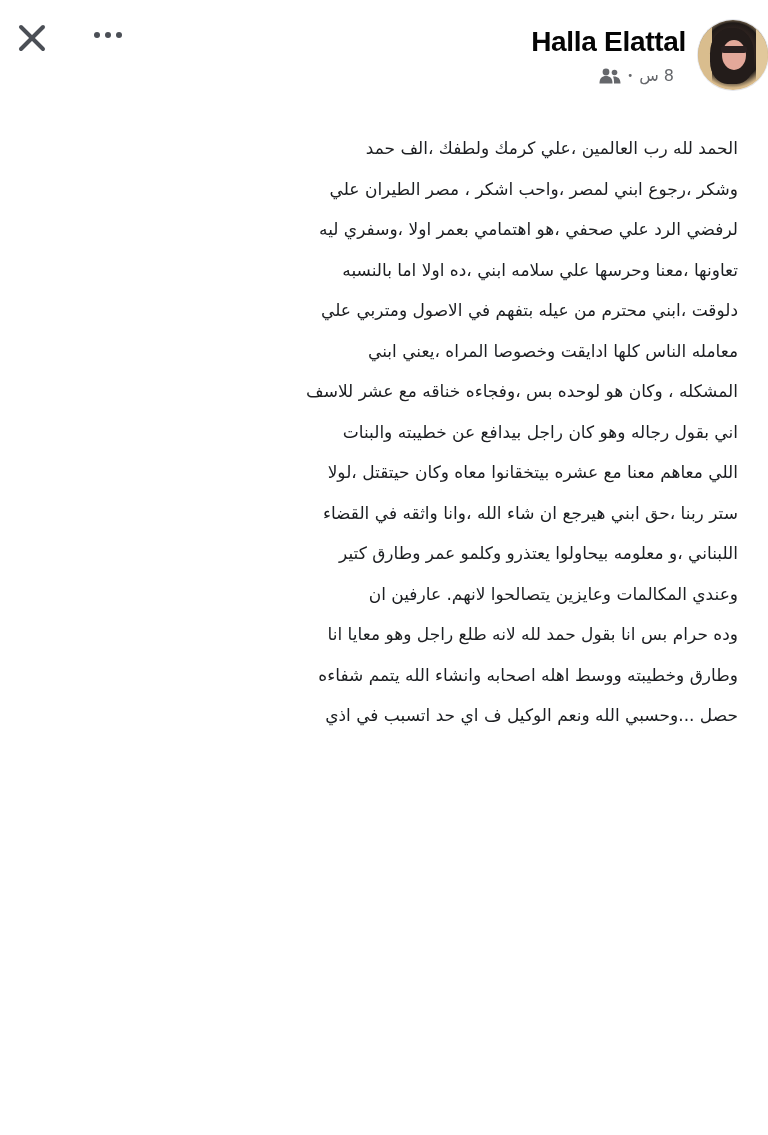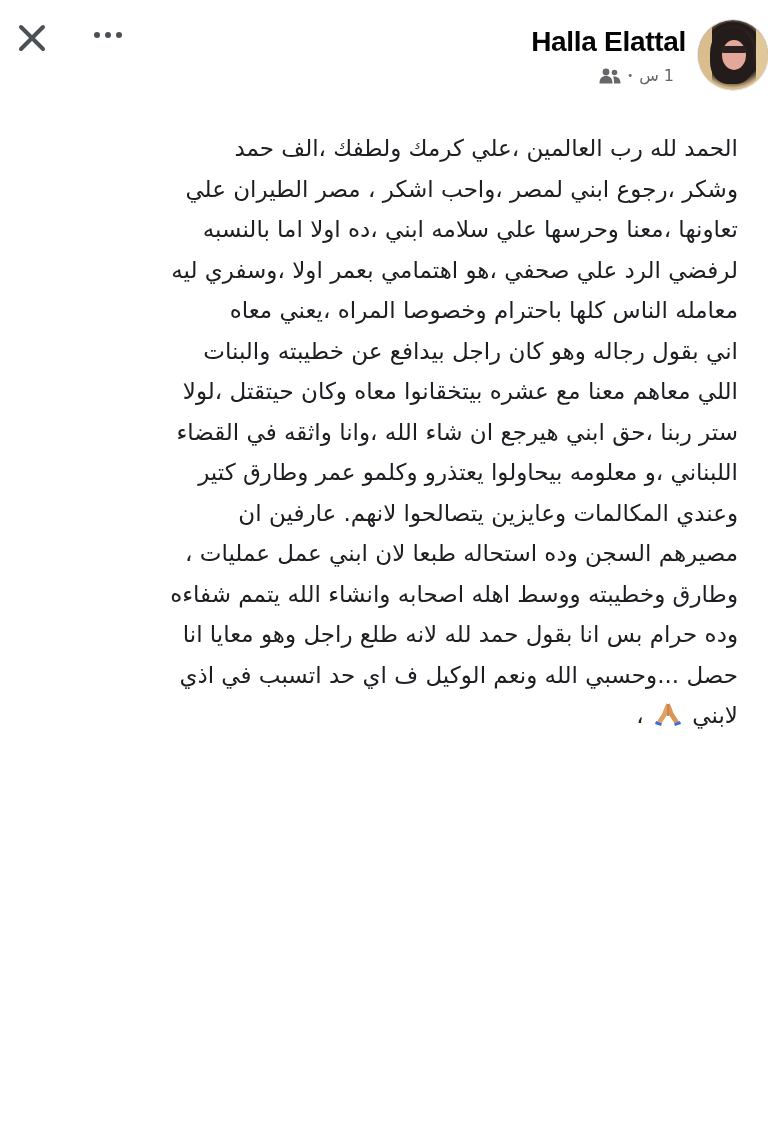--- a/index.html
+++ b/index.html
@@ -120,21 +120,21 @@
       position: absolute;
       left: 34px;
       right: 30px;
       top: 128px;
       direction: rtl;
       text-align: right;
     }
     .post-line {
       display: block;
       font-family: "DejaVu Sans", sans-serif;
-      font-size: 23px;
+      font-size: 17px;
       line-height: 40.5px;
       color: #1c1e21;
       white-space: nowrap;
       letter-spacing: -0.4px;
     }
     .emoji-pray {
       display: inline-block;
       width: 26px;
       height: 24px;
       vertical-align: -3px;
@@ -157,21 +157,21 @@
       <circle cx="9" cy="13" r="3" fill="#4b4f56"></circle>
       <circle cx="20" cy="13" r="3" fill="#4b4f56"></circle>
       <circle cx="31" cy="13" r="3" fill="#4b4f56"></circle>
     </svg>
   </div>
 
   <div class="author-block">
     <div class="author-text">
       <span class="author-name">Halla Elattal</span>
       <div class="meta-row">
-        <span class="meta-time">1 س</span>
+        <span class="meta-time">8 س</span>
         <span class="meta-dot">•</span>
         <span style="display:inline-flex;align-items:center;">
           <svg width="22" height="16" viewBox="0 0 22 16">
             <circle cx="7" cy="4" r="3.4" fill="#65676b"></circle>
             <path d="M0.5 15.5 C0.5 10 3 8 7 8 C11 8 13.5 10 13.5 15.5 Z" fill="#65676b"></path>
             <circle cx="15.5" cy="4.5" r="2.8" fill="#65676b"></circle>
             <path d="M14 8.6 C18 8.2 21.5 10 21.5 15.5 L15 15.5 C15 12 14.8 10 14 8.6 Z" fill="#65676b"></path>
           </svg>
         </span>
       </div>
@@ -182,36 +182,26 @@
       <div class="hair"></div>
       <div class="face"></div>
       <div class="glasses"></div>
     </div>
   </div>
 </div>
 
 <div class="post-body">
   <span class="post-line">الحمد لله رب العالمين ،علي كرمك ولطفك ،الف حمد</span>
   <span class="post-line">وشكر ،رجوع ابني لمصر ،واحب اشكر ، مصر الطيران علي</span>
+  <span class="post-line">لرفضي الرد علي  صحفي ،هو اهتمامي  بعمر اولا ،وسفري ليه</span>
   <span class="post-line">تعاونها ،معنا وحرسها علي سلامه ابني ،ده اولا اما بالنسبه</span>
-  <span class="post-line">لرفضي الرد علي  صحفي ،هو اهتمامي  بعمر اولا ،وسفري ليه</span>
-  <span class="post-line">معامله الناس كلها باحترام وخصوصا المراه ،يعني معاه</span>
+  <span class="post-line">دلوقت ،ابني محترم من عيله بتفهم في الاصول ومتربي علي</span>
+  <span class="post-line">معامله الناس كلها ادايقت وخصوصا المراه ،يعني ابني</span>
+  <span class="post-line">المشكله ، وكان هو لوحده بس ،وفجاءه خناقه مع عشر للاسف</span>
   <span class="post-line">اني بقول رجاله وهو كان راجل بيدافع عن خطيبته والبنات</span>
   <span class="post-line">اللي معاهم معنا مع عشره بيتخقانوا معاه وكان حيتقتل ،لولا</span>
   <span class="post-line">ستر ربنا ،حق ابني هيرجع ان شاء الله ،وانا واثقه في القضاء</span>
   <span class="post-line">اللبناني ،و معلومه  بيحاولوا يعتذرو وكلمو عمر وطارق كتير</span>
   <span class="post-line">وعندي المكالمات وعايزين يتصالحوا لانهم.  عارفين ان</span>
-  <span class="post-line">مصيرهم السجن وده استحاله طبعا لان ابني عمل عمليات ،</span>
+  <span class="post-line">وده حرام   بس انا بقول حمد لله لانه طلع راجل وهو معايا انا</span>
   <span class="post-line">وطارق وخطيبته ووسط اهله اصحابه وانشاء الله يتمم شفاءه</span>
-  <span class="post-line">وده حرام   بس انا بقول حمد لله لانه طلع راجل وهو معايا انا</span>
   <span class="post-line">حصل ...وحسبي الله ونعم الوكيل ف اي حد اتسبب في اذي</span>
-  <span class="post-line">
-    <span>لابني</span>
-    <svg class="emoji-pray" viewBox="0 0 26 24">
-      <path d="M12 1 C10 3 9 8 7 12 C5.5 15 3 17 2 20 L6 22 C8 19 10 16 12 13 Z" fill="#e0a165"></path>
-      <path d="M14 1 C16 3 17 8 19 12 C20.5 15 23 17 24 20 L20 22 C18 19 16 16 14 13 Z" fill="#d8955a"></path>
-      <rect x="12" y="2" width="2" height="12" fill="#c9854d"></rect>
-      <path d="M1 19 L7 21.5 L6 24 L0 22 Z" fill="#3b6fd6"></path>
-      <path d="M25 19 L19 21.5 L20 24 L26 22 Z" fill="#3b6fd6"></path>
-    </svg>
-    <span>،</span>
-  </span>
 </div>
 
 </body></html>

